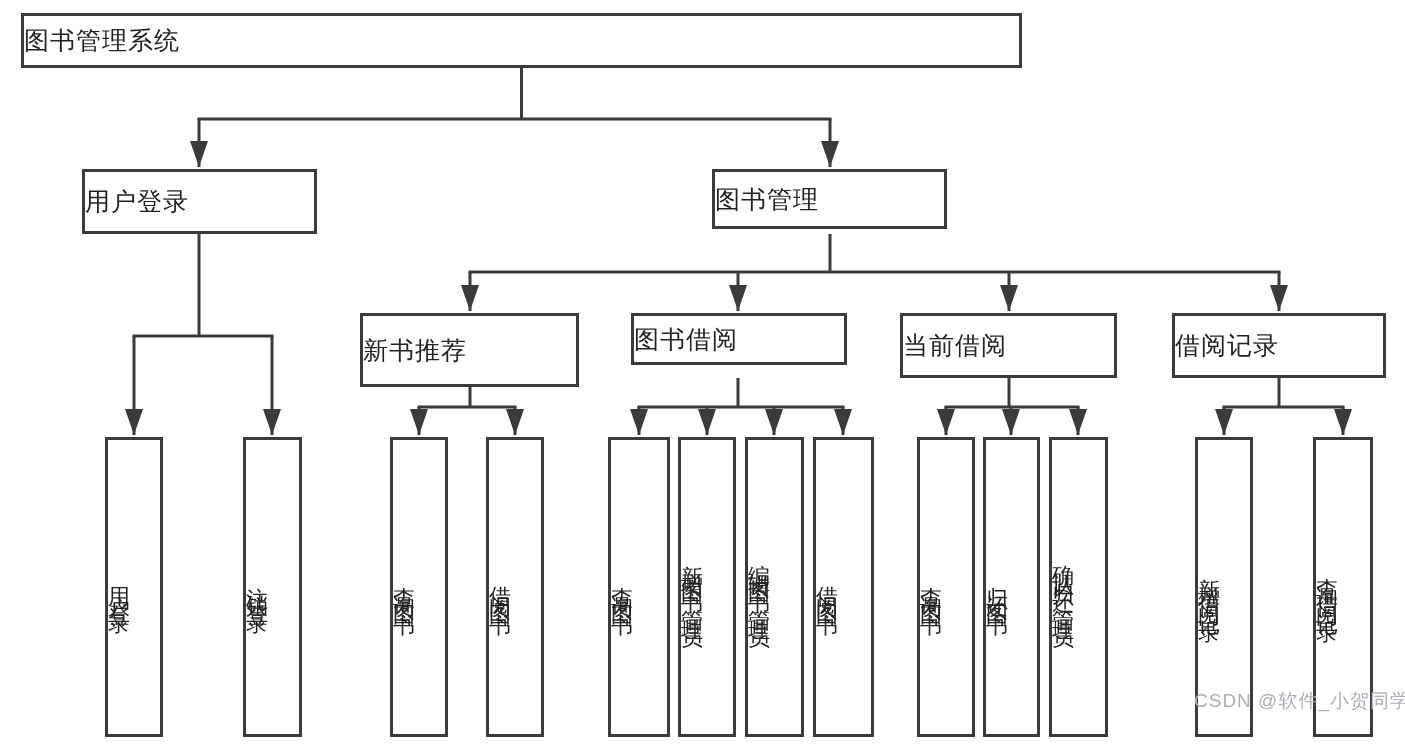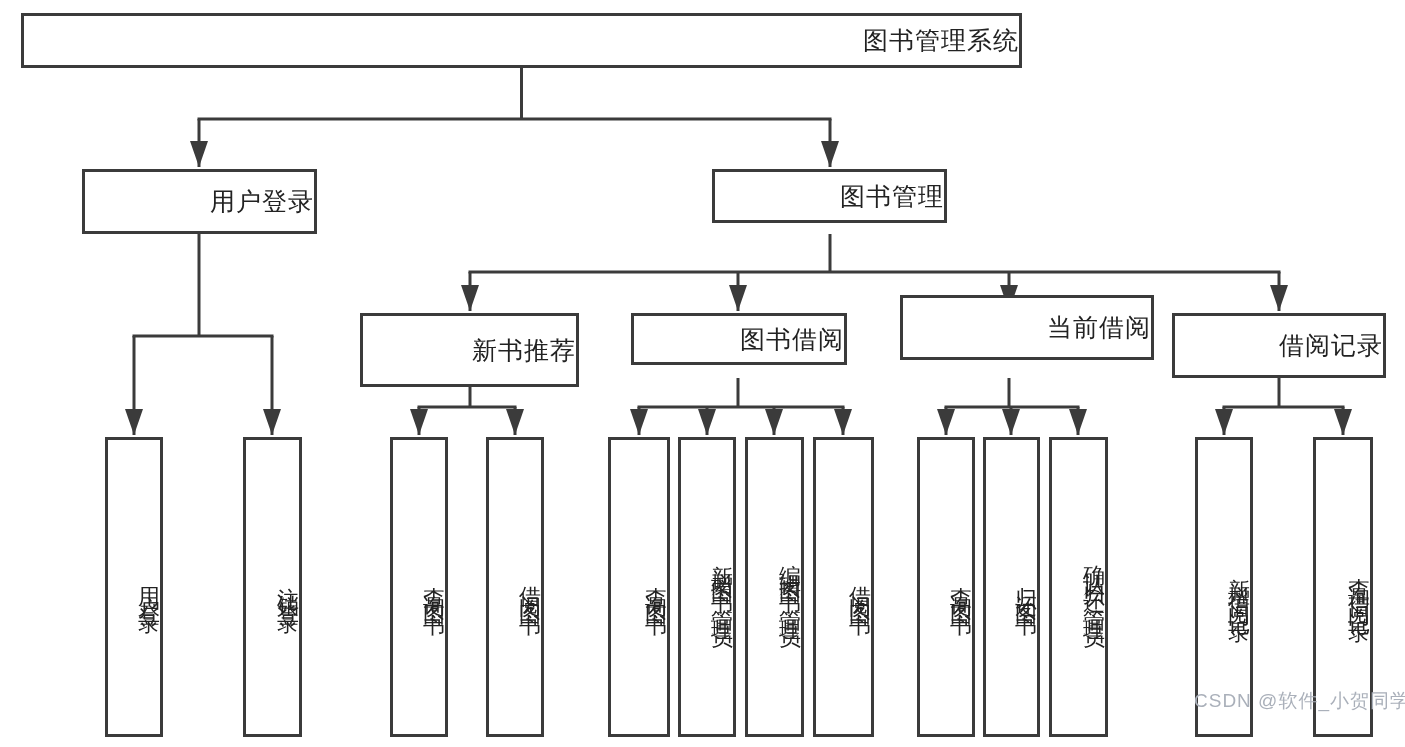--- a/index.html
+++ b/index.html
@@ -20,21 +20,21 @@
   #connectors{position:absolute;left:0;top:0;z-index:0;}
   #connectors line{stroke:var(--line);stroke-width:3;fill:none;}
   #arrowhead-shape{fill:var(--line);}
   .box{
     position:absolute;
     box-sizing:border-box;
     border:3px solid var(--line);
     background:var(--bg);
     display:flex;
     align-items:center;
-    justify-content:flex-end;
+    justify-content:flex-start;
     z-index:1;
   }
   .box.h span{
     font-size:25px;
     letter-spacing:1px;
     white-space:nowrap;
   }
   .box.v span{
     writing-mode:vertical-rl;
     text-orientation:mixed;
@@ -121,31 +121,31 @@
     </g>
   </svg>
 
   <div class="box h" style="left:21px;top:13px;width:1001px;height:55px">
     <span>图书管理系统</span>
   </div>
 
   <div class="box h" style="left:82px;top:169px;width:235px;height:65px">
     <span>用户登录</span>
   </div>
-  <div class="box h" style="left:712px;top:169px;width:235px;height:54px">
+  <div class="box h" style="left:712px;top:169px;width:235px;height:60px">
     <span>图书管理</span>
   </div>
 
   <div class="box h" style="left:360px;top:313px;width:219px;height:74px">
     <span>新书推荐</span>
   </div>
   <div class="box h" style="left:631px;top:313px;width:216px;height:52px">
     <span>图书借阅</span>
   </div>
-  <div class="box h" style="left:900px;top:295px;width:254px;height:65px">
+  <div class="box h" style="left:900px;top:313px;width:217px;height:65px">
     <span>当前借阅</span>
   </div>
   <div class="box h" style="left:1172px;top:313px;width:214px;height:65px">
     <span>借阅记录</span>
   </div>
 
   <div class="box v" style="left:105px;top:437px;width:58px;height:300px">
     <span>用户登录</span>
   </div>
   <div class="box v" style="left:243px;top:437px;width:59px;height:300px">

